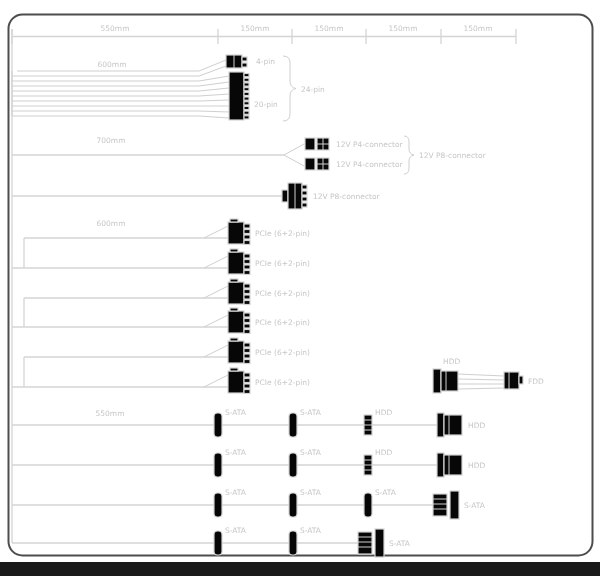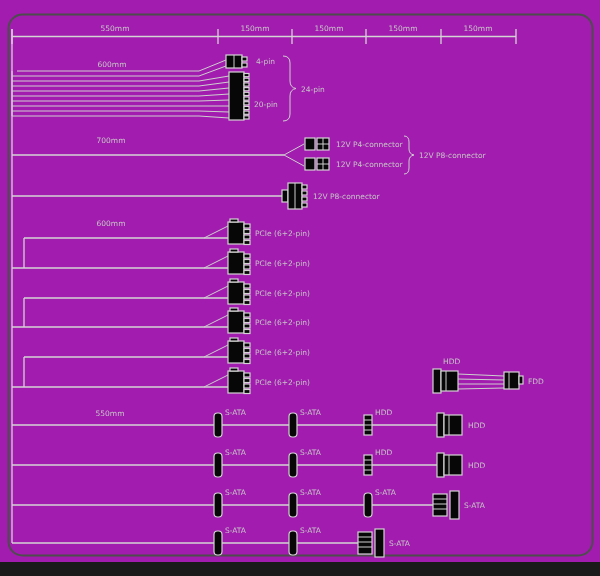--- a/index.html
+++ b/index.html
@@ -1,16 +1,16 @@
 <!DOCTYPE html>
 <html><head>
 <meta charset="utf-8">
 <style>
   html,body{margin:0;padding:0;background:#101010;}
-  .stage{position:relative;width:600px;height:576px;background:#a21caf;overflow:hidden;
+  .stage{position:relative;width:600px;height:576px;background:#ffffff;overflow:hidden;
          font-family:"DejaVu Sans", sans-serif;}
   svg text{fill:#c6c6c6;font-family:"DejaVu Sans", sans-serif;font-size:7.5px;}
   svg .ln{stroke:#d4d4d4;stroke-width:1.3;fill:none;}
   svg .thin{stroke:#cfcfcf;stroke-width:1;fill:none;}
   svg .box{stroke:#d4d4d4;stroke-width:1.2;fill:#070707;}
   svg .mid{text-anchor:middle;}
 </style>
 </head>
 <body>
 

